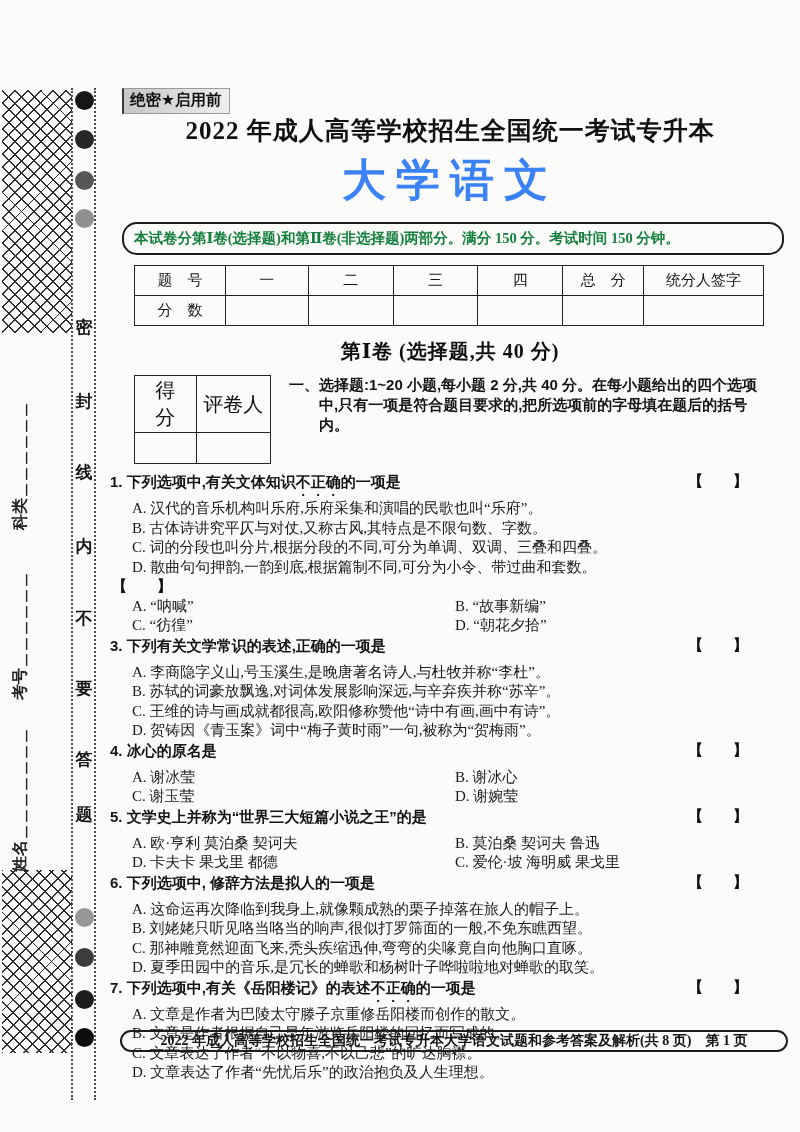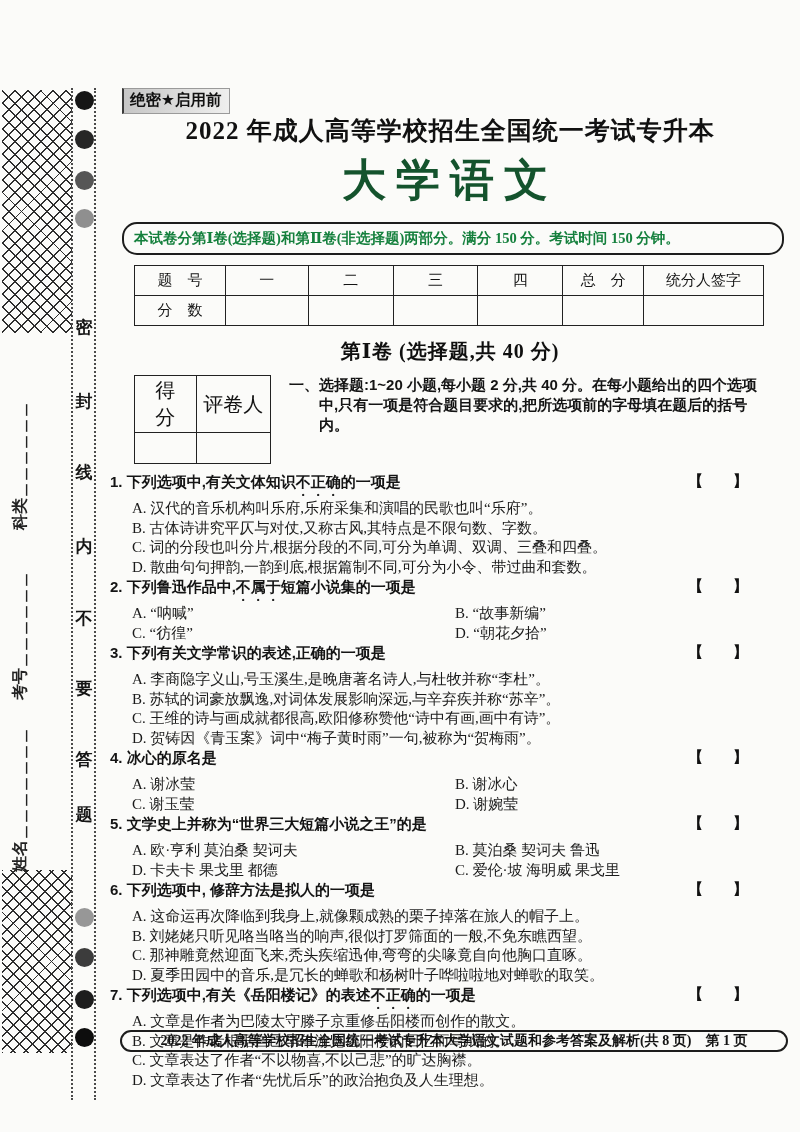--- a/index.html
+++ b/index.html
@@ -42,21 +42,21 @@
     border:1px solid #9a9a9a; border-left:2px solid #3a3a3a;
     font-size:15.5px; font-weight:bold; color:#111;
     font-family:"Liberation Sans","DejaVu Sans",sans-serif;
   }
   .exam-title {
     text-align:center; font-size:25px; font-weight:bold;
     letter-spacing:1px; color:#111;
   }
   .subject-title {
     margin-top:4px; text-align:center; font-size:44px; font-weight:bold;
-    letter-spacing:10px; color:#14532d;
+    letter-spacing:10px; color:#3b82f6;
   }
   .notice-box {
     margin:12px 6px 0 12px; border:2px solid #1d1d1d; border-radius:15px;
     padding:5px 10px; text-align:left; font-size:14.5px; font-weight:bold;
     color:#15803d;
   }
   table.score-table {
     margin:10px 0 0 24px; border-collapse:collapse; width:630px;
     font-size:15px; color:#141414;
   }
@@ -206,23 +206,20 @@
     <div class="opts">
           <div class="opt">A. 汉代的音乐机构叫乐府,乐府采集和演唱的民歌也叫“乐府”。</div>
           <div class="opt">B. 古体诗讲究平仄与对仗,又称古风,其特点是不限句数、字数。</div>
           <div class="opt">C. 词的分段也叫分片,根据分段的不同,可分为单调、双调、三叠和四叠。</div>
           <div class="opt">D. 散曲句句押韵,一韵到底,根据篇制不同,可分为小令、带过曲和套数。</div>
         </div>
   </div>
 
   <div class="question">
     <div class="stem-row">
-      <div class="stem">
-        <span>2. </span><span>下列鲁迅作品中,</span><span class="emph">不属于</span><span>短篇小说集的一项是</span>
-      </div>
       <span class="bracket">【　　】</span>
     </div>
     <div class="opts two-col">
           <div class="opt">A. “呐喊”</div>
           <div class="opt">B. “故事新编”</div>
           <div class="opt">C. “彷徨”</div>
           <div class="opt">D. “朝花夕拾”</div>
         </div>
   </div>
 

